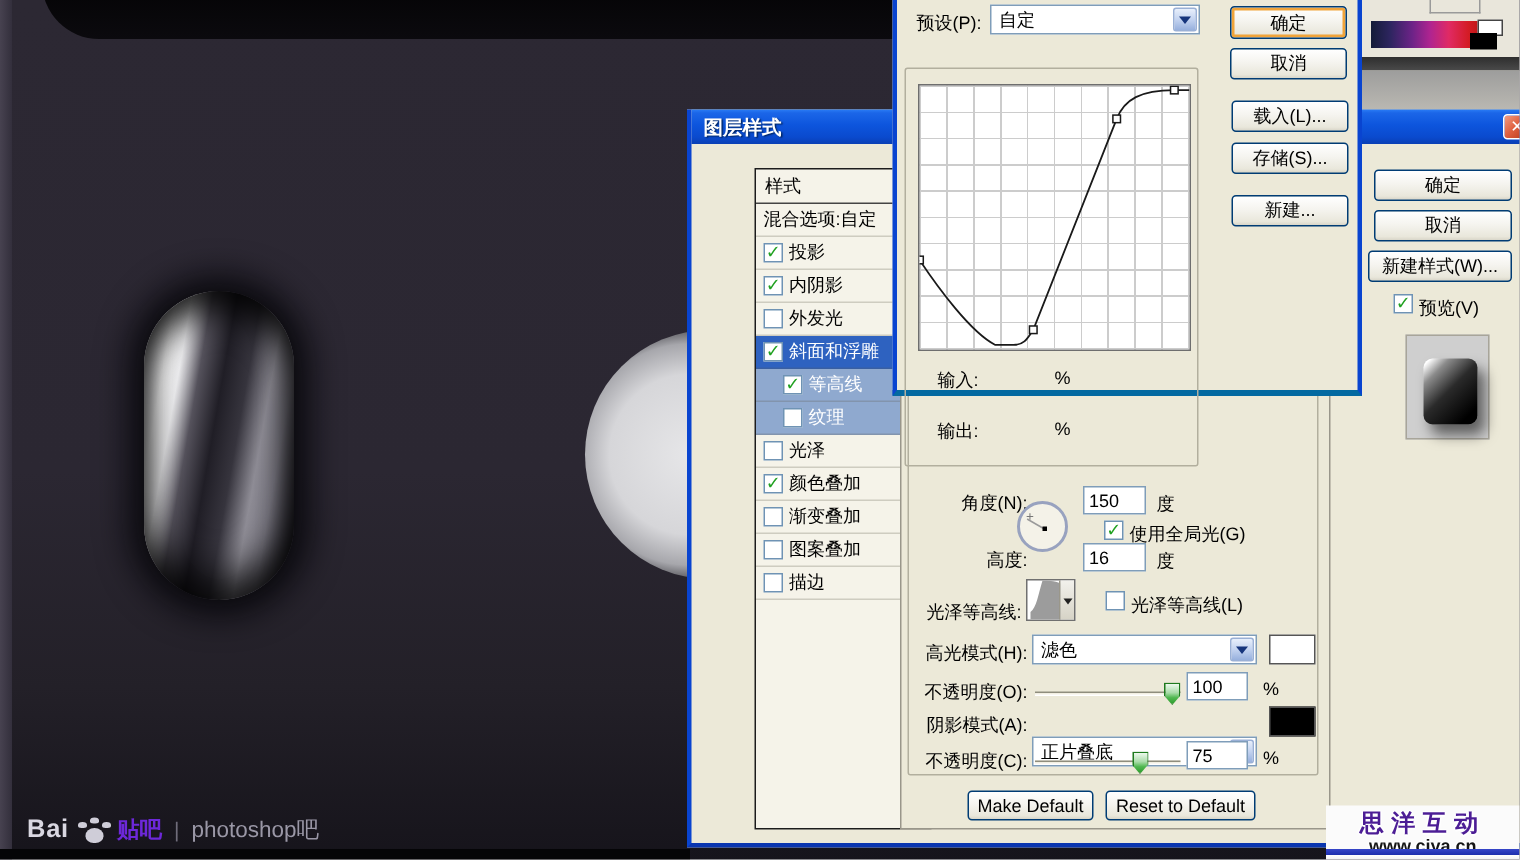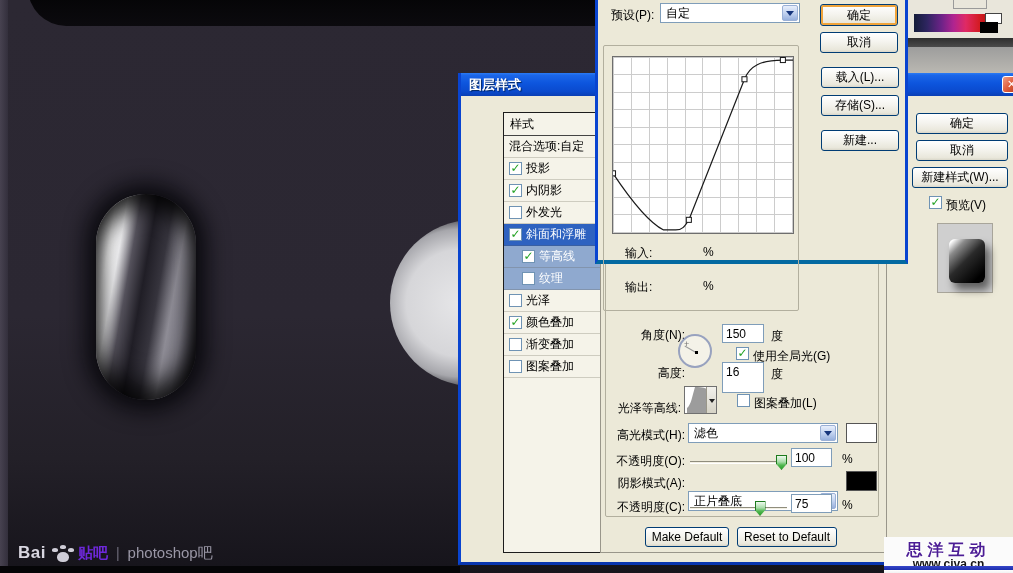--- a/index.html
+++ b/index.html
@@ -198,50 +198,54 @@
           <span>颜色叠加</span>
         </div>
         <div class="sl-row">
           <span class="cb"></span>
           <span>渐变叠加</span>
         </div>
         <div class="sl-row">
           <span class="cb"></span>
           <span>图案叠加</span>
         </div>
+        <div class="sl-row">
+          <span class="cb"></span>
+          <span>描边</span>
+        </div>
       </div>
   </div>
 
   <div class="abs settings">
     <div class="grp"></div>
 
     <div class="abs lbl rlabel" style="left:0;top:214px">角度(N):</div>
     <div class="abs dial" style="left:77px;top:221px">
       <span class="cross">+</span>
       <span class="ray" id="dial-ray" style="transform: rotate(-150deg);"></span>
       <span class="dot"></span>
     </div>
     <div class="abs xp-text" style="left:121px;top:211px;width:42px;height:19px">150</div>
     <div class="abs lbl" style="left:170px;top:215px">度</div>
     <span class="abs cb" style="left:135px;top:234px">✓</span>
     <div class="abs lbl" style="left:152px;top:235px">使用全局光(G)</div>
 
     <div class="abs lbl rlabel" style="left:0;top:252px">高度:</div>
-    <div class="abs xp-text" style="left:121px;top:249px;width:42px;height:31px">16</div>
+    <div class="abs xp-text" style="left:121px;top:249px;width:42px;height:19px">16</div>
     <div class="abs lbl" style="left:170px;top:253px">度</div>
 
     <div class="abs lbl rlabel" style="left:-4px;top:287px">光泽等高线:</div>
     <div class="contour-thumb" style="left:83px;top:273px;width:33px;height:28px">
       <svg width="22" height="26" viewBox="0 0 22 26">
         <path d="M10,0 C7,10 6,18 2,21 L2,26 L22,26 L22,2 C18,0 13,0 10,0 Z" fill="#9c9c9c"></path>
       </svg>
       <span class="arrow"></span>
     </div>
     <span class="abs cb" style="left:136px;top:281px"></span>
-    <div class="abs lbl" style="left:153px;top:282px">图案叠加(L)</div>
+    <div class="abs lbl" style="left:153px;top:282px">光泽等高线(L)</div>
 
     <div class="abs lbl rlabel" style="left:0;top:314px">高光模式(H):</div>
     <div class="abs xp-combo" style="left:87px;top:310px;width:150px;height:20px">
       <span>滤色</span>
       <span class="drop"></span>
     </div>
     <div class="abs swatch" style="left:245px;top:310px;width:31px;height:20px;background:#fff"></div>
 
     <div class="abs lbl rlabel" style="left:0;top:340px">不透明度(O):</div>
     <div class="abs slider" style="left:89px;top:341px;width:97px">

